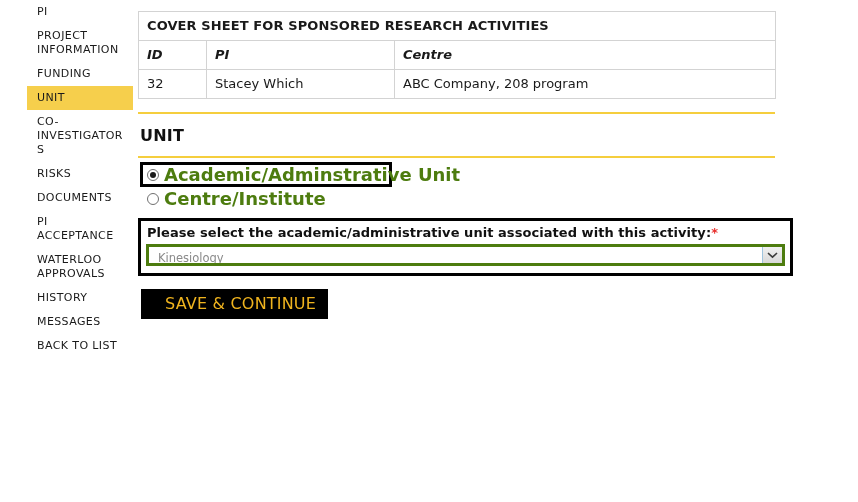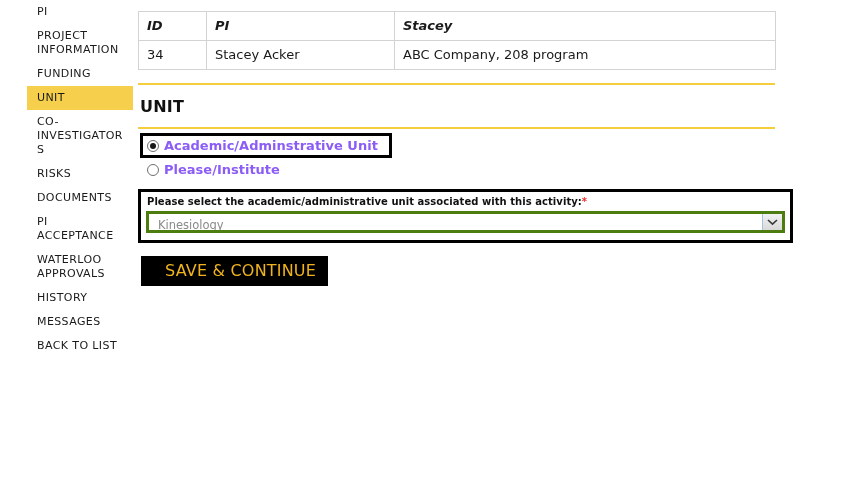--- a/index.html
+++ b/index.html
@@ -138,38 +138,38 @@
   }
   .radio-dot.checked::after {
     content: "";
     position: absolute;
     left: 2px; top: 2px;
     width: 6px; height: 6px;
     border-radius: 50%;
     background: #1a1a1a;
   }
   .radio-label {
-    font-size: 13px;
-    font-weight: bold;
-    color: #8b5cf6;
+    font-size: 18px;
+    font-weight: bold;
+    color: #4d7c0f;
     margin-left: 5px;
     white-space: nowrap;
   }
 
   
   .select-block {
     border: 3px solid #000000;
     width: 655px;
     box-sizing: border-box;
     margin: 10px 0 0 0;
     padding: 4px 5px 7px 5px;
     background: #ffffff;
   }
   .select-label {
-    font-size: 10px;
+    font-size: 13px;
     font-weight: bold;
     color: #111111;
     margin: 0 0 4px 1px;
     letter-spacing: 0.05px;
   }
   .select-wrap {
     display: flex;
     align-items: stretch;
     border: 3px solid #4d7c0f;
     height: 22px;
@@ -233,47 +233,50 @@
 <div id="main">
 
   <table class="cover">
     <colgroup>
       <col class="col-id">
         <col class="col-pi">
         <col class="col-spon">
     </colgroup>
     <tbody>
       <tr>
+        <td class="cover-title" colspan="3">COVER SHEET FOR SPONSORED RESEARCH ACTIVITIES</td>
+      </tr>
+      <tr>
         <td class="colhead">ID</td>
         <td class="colhead">PI</td>
-        <td class="colhead">Stacey</td>
+        <td class="colhead">Centre</td>
       </tr>
       <tr>
-        <td>34</td>
-        <td>Stacey Acker</td>
+        <td>32</td>
+        <td>Stacey Which</td>
         <td>ABC Company, 208 program</td>
       </tr>
     </tbody>
   </table>
 
   <hr class="gold top">
 
   <h2 class="section">UNIT</h2>
 
   <hr class="gold bottom">
 
 
   <div class="radio-group">
     <div class="radio-row boxed">
       <span class="radio-dot checked"></span>
       <span class="radio-label">Academic/Adminstrative Unit</span>
     </div>
     <div class="radio-row plain">
       <span class="radio-dot"></span>
-      <span class="radio-label">Please/Institute</span>
+      <span class="radio-label">Centre/Institute</span>
     </div>
   </div>
 
   <div class="select-block">
     <div class="select-label">
       <span>Please select the academic/administrative unit associated with this activity:</span><span class="req">*</span>
     </div>
     <div class="select-wrap">
       <div class="select-value">Kinesiology</div>
       <div class="select-arrow">

